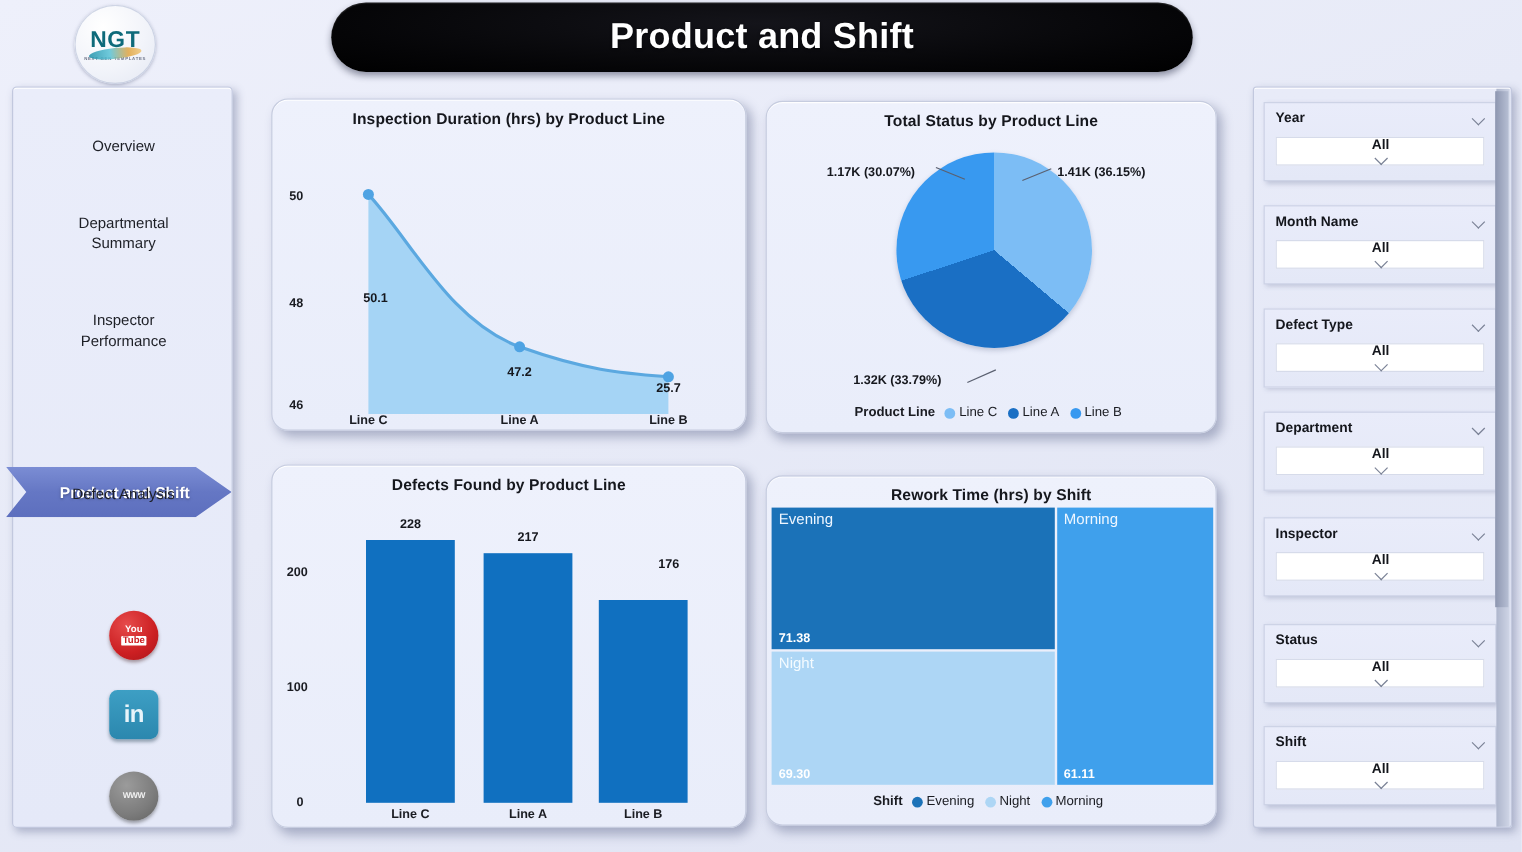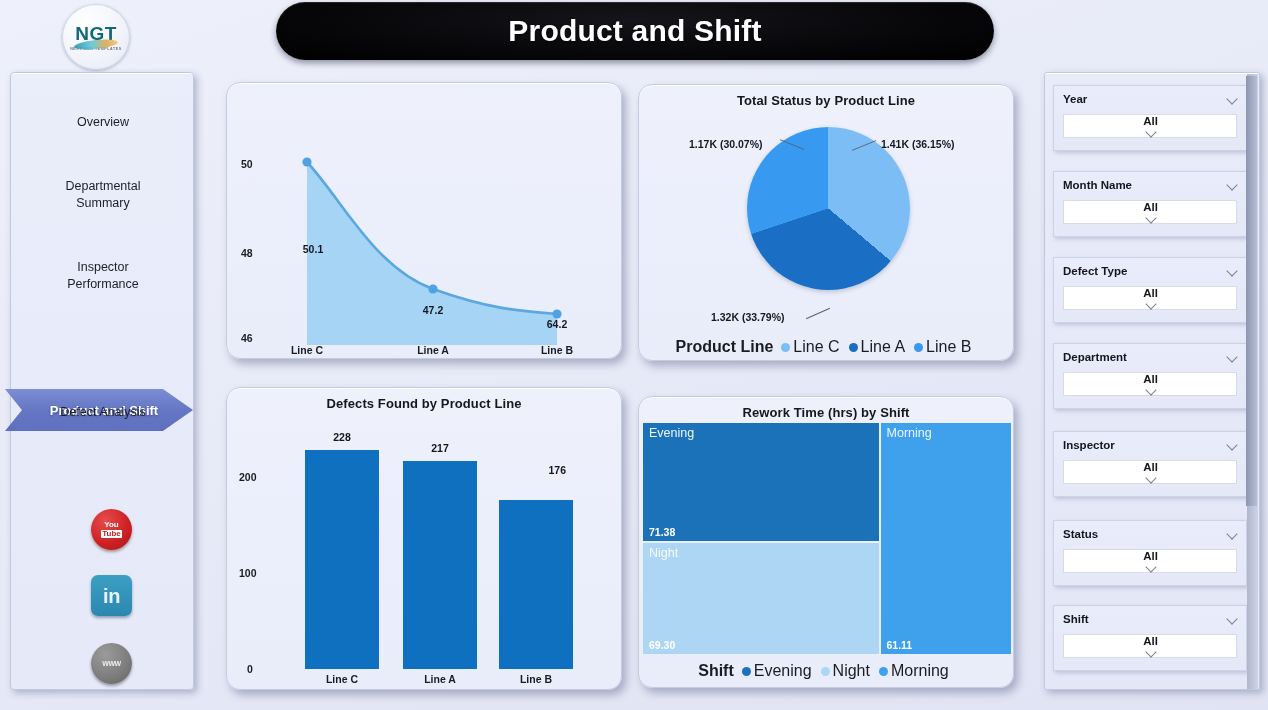--- a/index.html
+++ b/index.html
@@ -135,21 +135,21 @@
   .pie {
     width: 163px; height: 163px; border-radius: 50%;
     box-shadow: 0 2px 4px rgba(60,70,110,.25);
   }
   .pie-note {
     position:absolute; font-size:10.5px; font-weight:bold; color:#15171d; white-space:nowrap;
   }
   .leader { position:absolute; border-top:1px solid #5a6070; }
   .legend {
     position: absolute; left:0; width:100%; display:flex; align-items:center;
-    justify-content:center; gap:4px; font-size:16px; color:#1a1c22;
+    justify-content:center; gap:4px; font-size:11px; color:#1a1c22;
   }
   .legend b { font-weight:bold; margin-right:4px; }
   .legend .li { display:flex; align-items:center; gap:3px; margin-right:5px; cursor:pointer; }
   .dot { width:9px; height:9px; border-radius:50%; display:inline-block; }
 
   
   .tm { position:absolute; left:4px; top:26px; width:368px; height:231px; display:flex; gap:2px; }
   .tm-col-left { width:64%; display:flex; flex-direction:column; gap:2px; }
   .tm-col-right { flex:1; display:flex; }
   .tm-cell { position:relative; cursor:pointer; }
@@ -238,39 +238,40 @@
     </div>
     <div class="social soc-li">
       <div class="li-word">in</div>
     </div>
     <div class="social soc-web">
       <div class="web-word">WWW</div>
     </div>
   </div>
 
   <div class="card" id="card-line">
+    <div class="card-title">Inspection Duration (hrs) by Product Line</div>
 
     <div class="plot">
 
       <div class="ax-label" style="left:14px; top:75px;">50</div>
       <div class="ax-label" style="left:14px; top:164px;">48</div>
       <div class="ax-label" style="left:14px; top:249px;">46</div>
 
       <svg width="396" height="277" style="position:absolute;left:0;top:0;">
         <defs></defs>
         <path d="M 80 79 C 116 118, 148 185, 206 206 C 262 226, 292 228, 330 231 L 330 262 L 80 262 Z" fill="#A5D4F5" stroke="none"></path>
         <path d="M 80 79 C 116 118, 148 185, 206 206 C 262 226, 292 228, 330 231" fill="none" stroke="#5BA8E0" stroke-width="2.6" stroke-linecap="round"></path>
         <circle cx="80" cy="79" r="4.6" fill="#4FA3E3"></circle>
         <circle cx="206" cy="206" r="4.6" fill="#4FA3E3"></circle>
         <circle cx="330" cy="231" r="4.6" fill="#4FA3E3"></circle>
       </svg>
 
       <div class="dlabel" style="left:66px;  top:160px; width:40px;">50.1</div>
       <div class="dlabel" style="left:186px; top:221px; width:40px;">47.2</div>
-      <div class="dlabel" style="left:310px; top:235px; width:40px;">64.2</div>
+      <div class="dlabel" style="left:310px; top:235px; width:40px;">25.7</div>
 
       <div class="cat-label" style="left:50px;  top:261px; width:60px;">Line C</div>
       <div class="cat-label" style="left:176px; top:261px; width:60px;">Line A</div>
       <div class="cat-label" style="left:300px; top:261px; width:60px;">Line B</div>
     </div>
   </div>
 
   <div class="card" id="card-pie">
     <div class="card-title">Total Status by Product Line</div>
 

